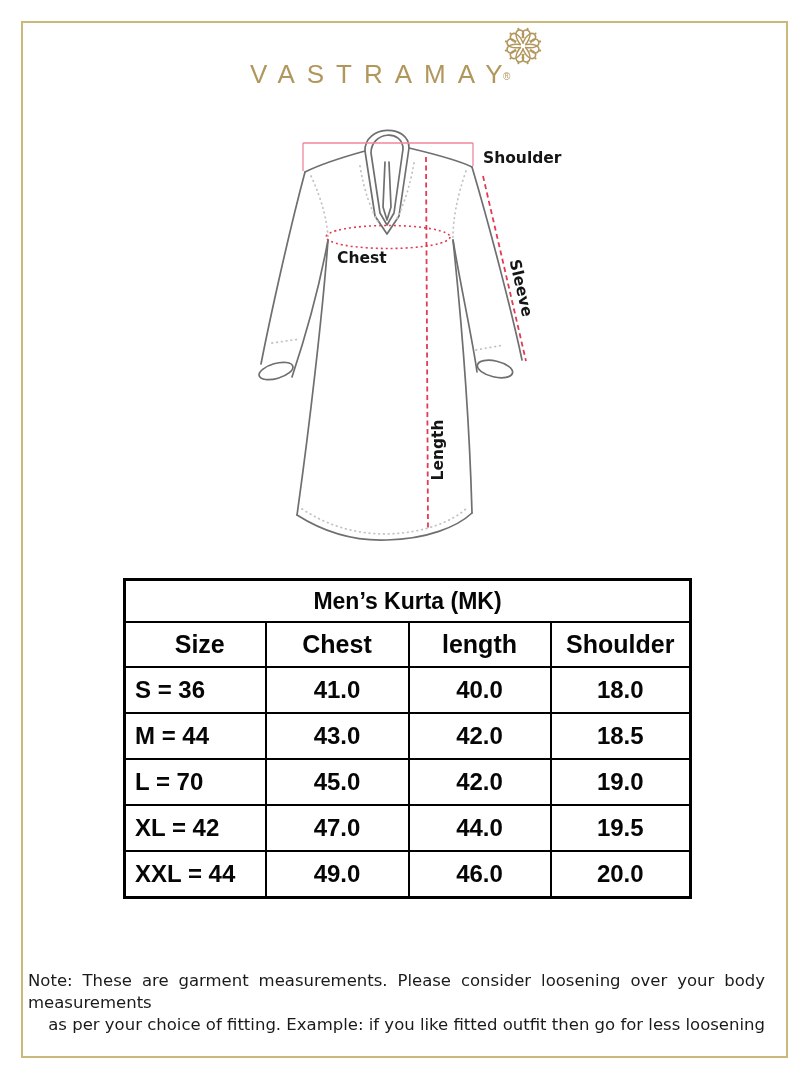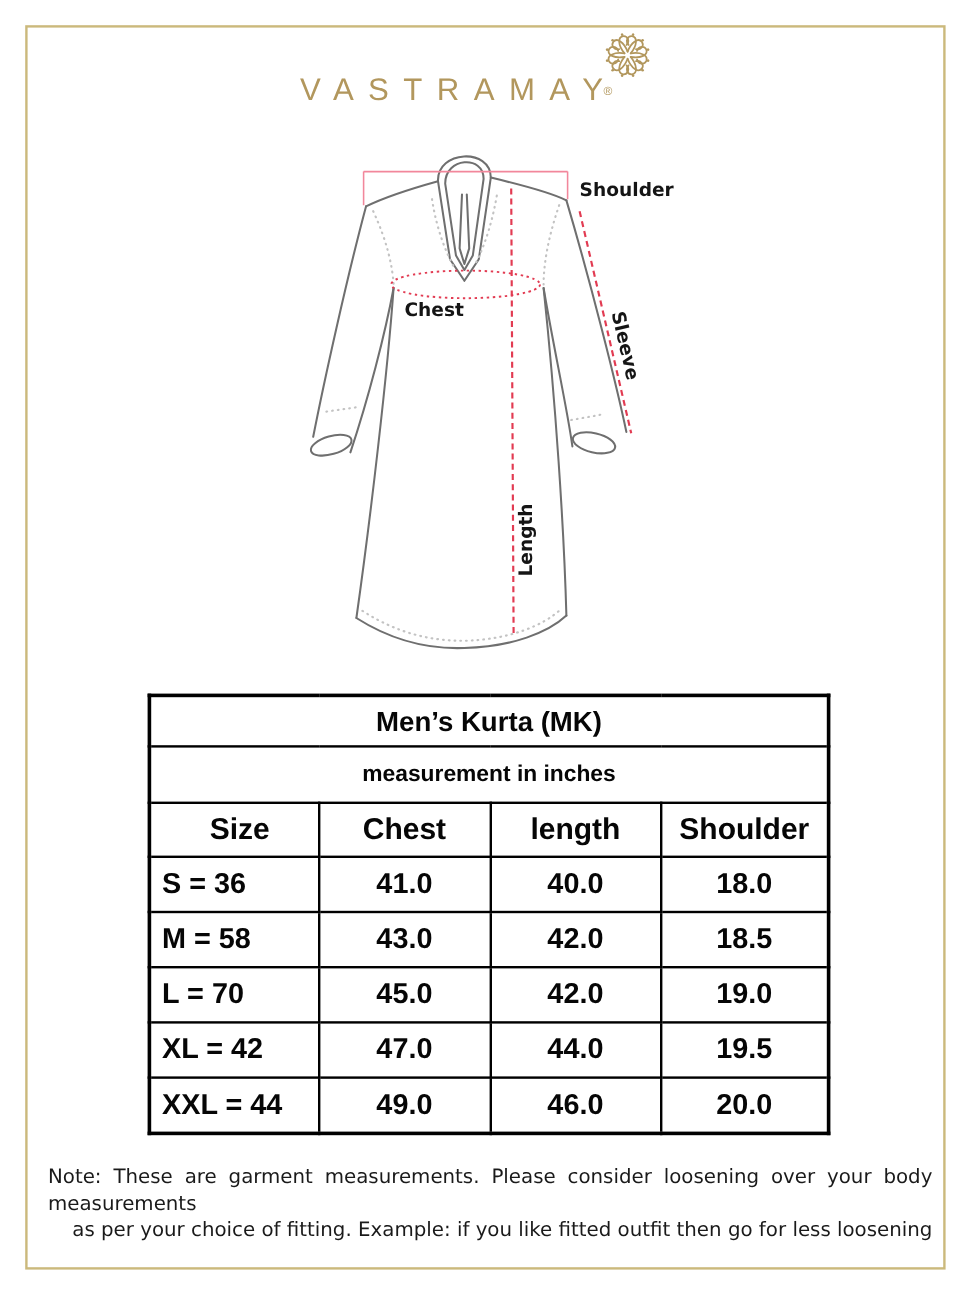--- a/index.html
+++ b/index.html
@@ -35,21 +35,21 @@
   }
   .size-chart{border:3px solid #000;}
   .row-title td{height:40px;text-align:center;font-size:23px;}
   .row-subtitle td{height:45px;text-align:center;font-size:19px;}
   .row-head td{height:43px;text-align:center;font-size:25px;}
   .row-data td{height:44px;text-align:center;font-size:24px;}
   .row-data td.cell-size,.row-head td.cell-size-h{text-align:left;padding-left:9px;}
   .row-head td.cell-size-h{text-align:center;}
   
   .note{
-    position:absolute;left:40px;top:970px;width:737px;
+    position:absolute;left:28px;top:970px;width:737px;
     font-family:"DejaVu Sans","Liberation Sans",sans-serif;
     font-size:16.5px;color:#1a1a1a;line-height:22px;
   }
   .note-line1{text-align:justify;text-align-last:justify;}
   .note-line2{text-align:right;}
 </style>
 </head>
 <body>
 
 <div class="page">
@@ -145,37 +145,34 @@
     <colgroup>
       <col style="width:141px">
         <col style="width:143px">
         <col style="width:142px">
         <col style="width:140px">
     </colgroup>
     <tbody>
         <tr class="row-title">
       <td colspan="4">Men’s Kurta (MK)</td>
     </tr>
-    <tr class="row-subtitle">
-      <td colspan="4">measurement in inches</td>
-    </tr>
     <tr class="row-head">
       <td class="cell-size-h">Size</td>
       <td>Chest</td>
       <td>length</td>
       <td>Shoulder</td>
     </tr>
     <tr class="row-data">
       <td class="cell-size">S = 36</td>
       <td>41.0</td>
       <td>40.0</td>
       <td>18.0</td>
     </tr>
     <tr class="row-data">
-      <td class="cell-size">M = 58</td>
+      <td class="cell-size">M = 44</td>
       <td>43.0</td>
       <td>42.0</td>
       <td>18.5</td>
     </tr>
     <tr class="row-data">
       <td class="cell-size">L = 70</td>
       <td>45.0</td>
       <td>42.0</td>
       <td>19.0</td>
     </tr>

